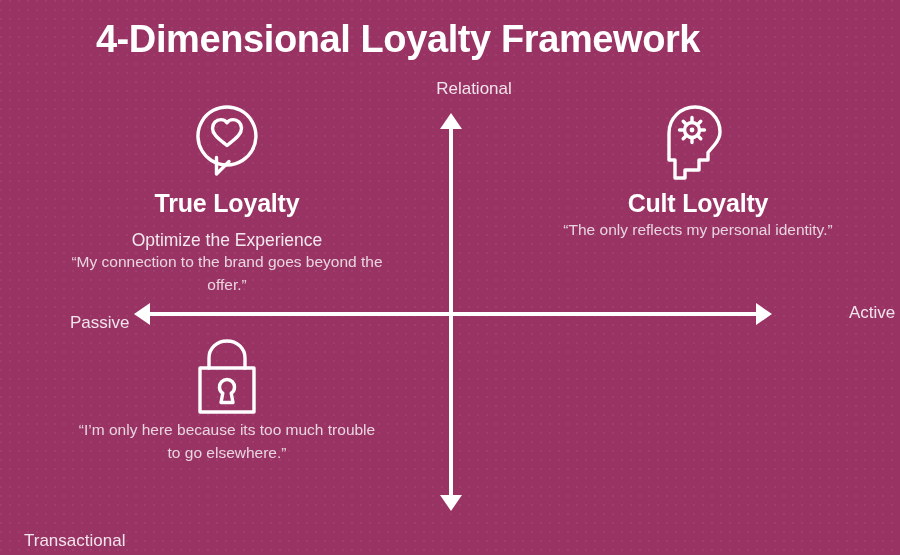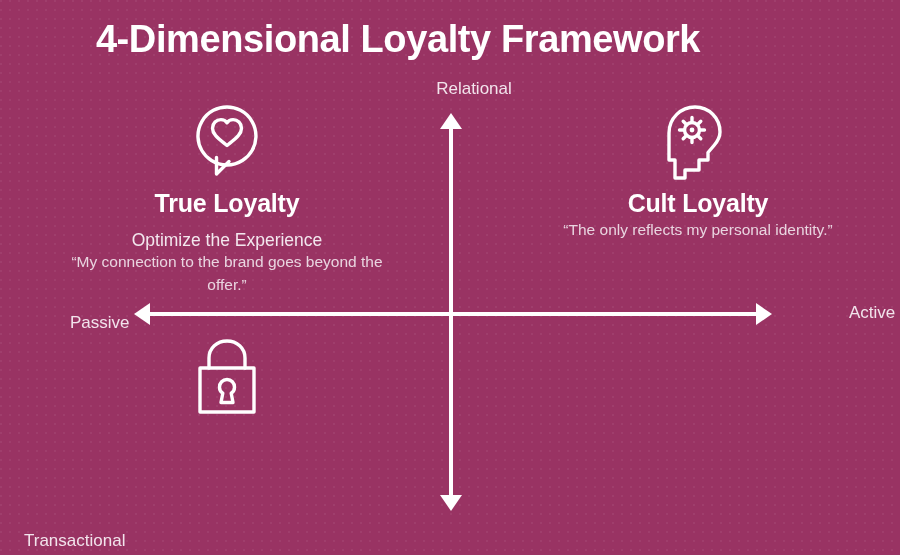--- a/index.html
+++ b/index.html
@@ -232,16 +232,17 @@
       <svg width="66" height="80" viewBox="0 0 66 80" fill="none" stroke="#ffffff" stroke-width="3.4" stroke-linecap="round" stroke-linejoin="round">
         <path d="M15 31 L15 21 C15 11 23 4 33 4 C43 4 51 11 51 21 L51 31"></path>
         <rect x="6" y="31" width="54" height="44"></rect>
         <path d="M33 42.5 C37.4 42.5 40.5 46.0 40.5 50.2
                  C40.5 52.9 39.1 55.0 37.2 56.2
                  L39 65.5 L27 65.5 L28.8 56.2
                  C26.9 55.0 25.5 52.9 25.5 50.2
                  C25.5 46.0 28.6 42.5 33 42.5 Z"></path>
       </svg>
     </div>
+    <div class="q-quote">“I’m only here because its too much trouble to go elsewhere.”</div>
   </div>
 
 
 </div>
 
 </body></html>

